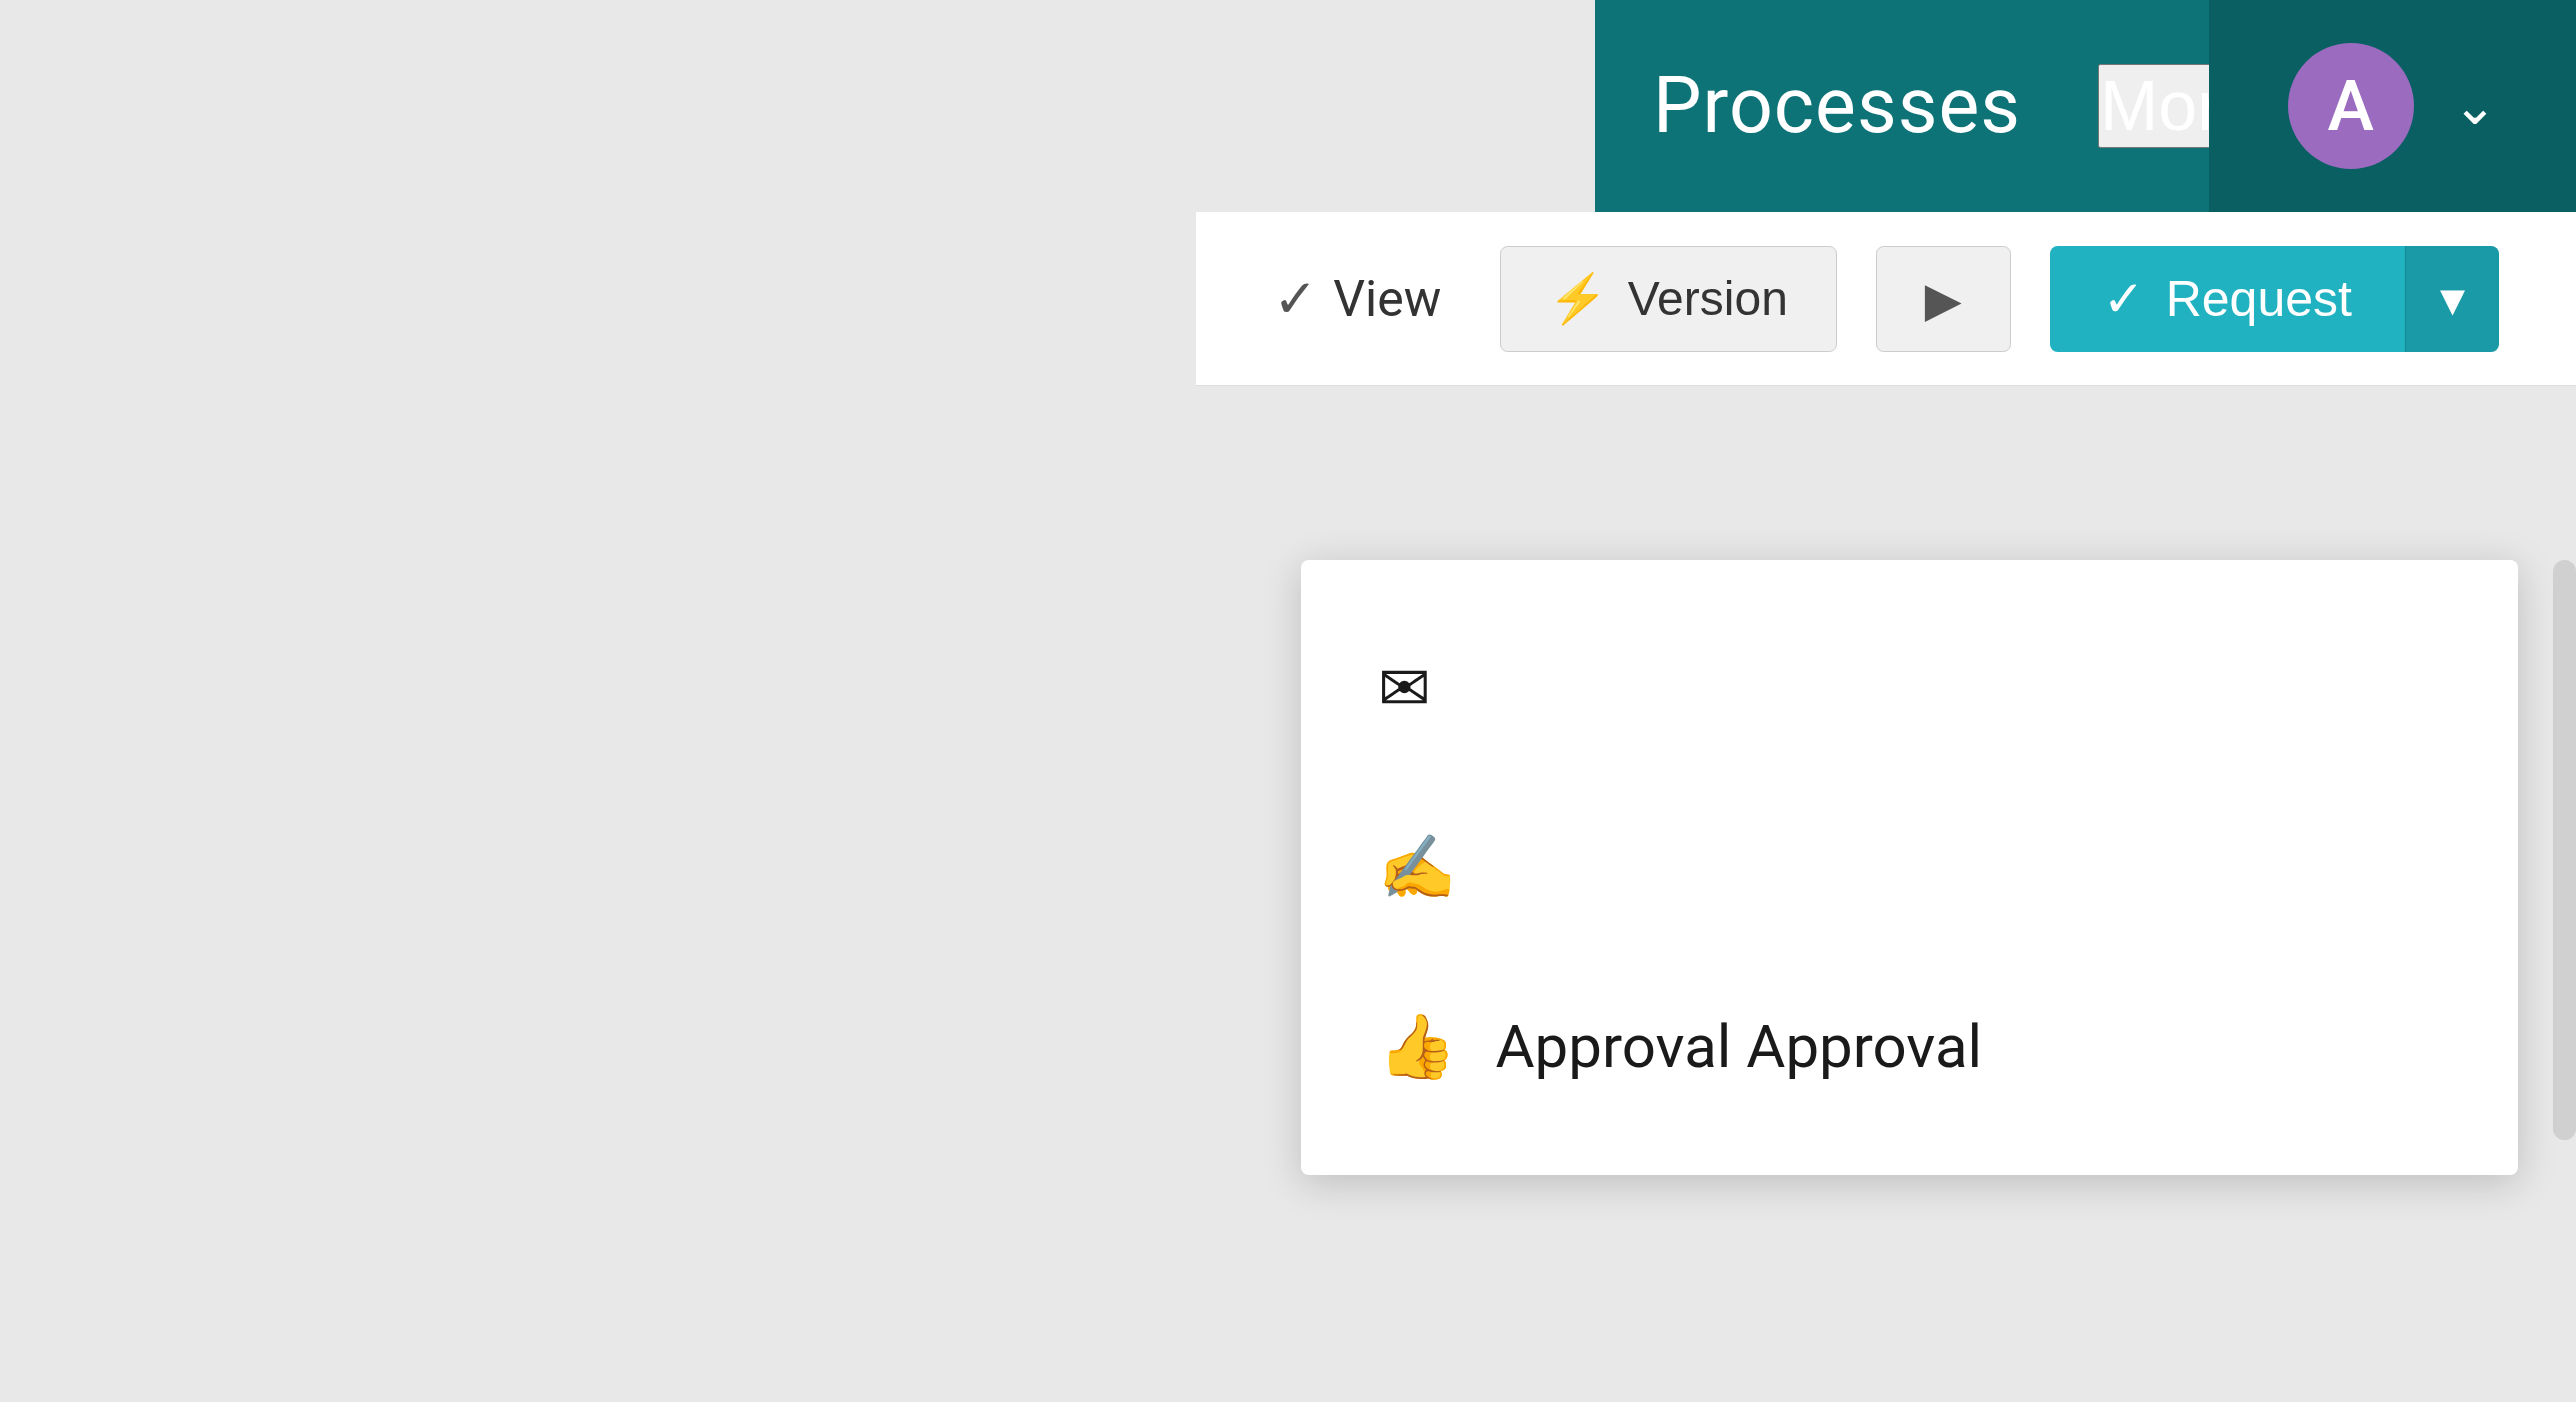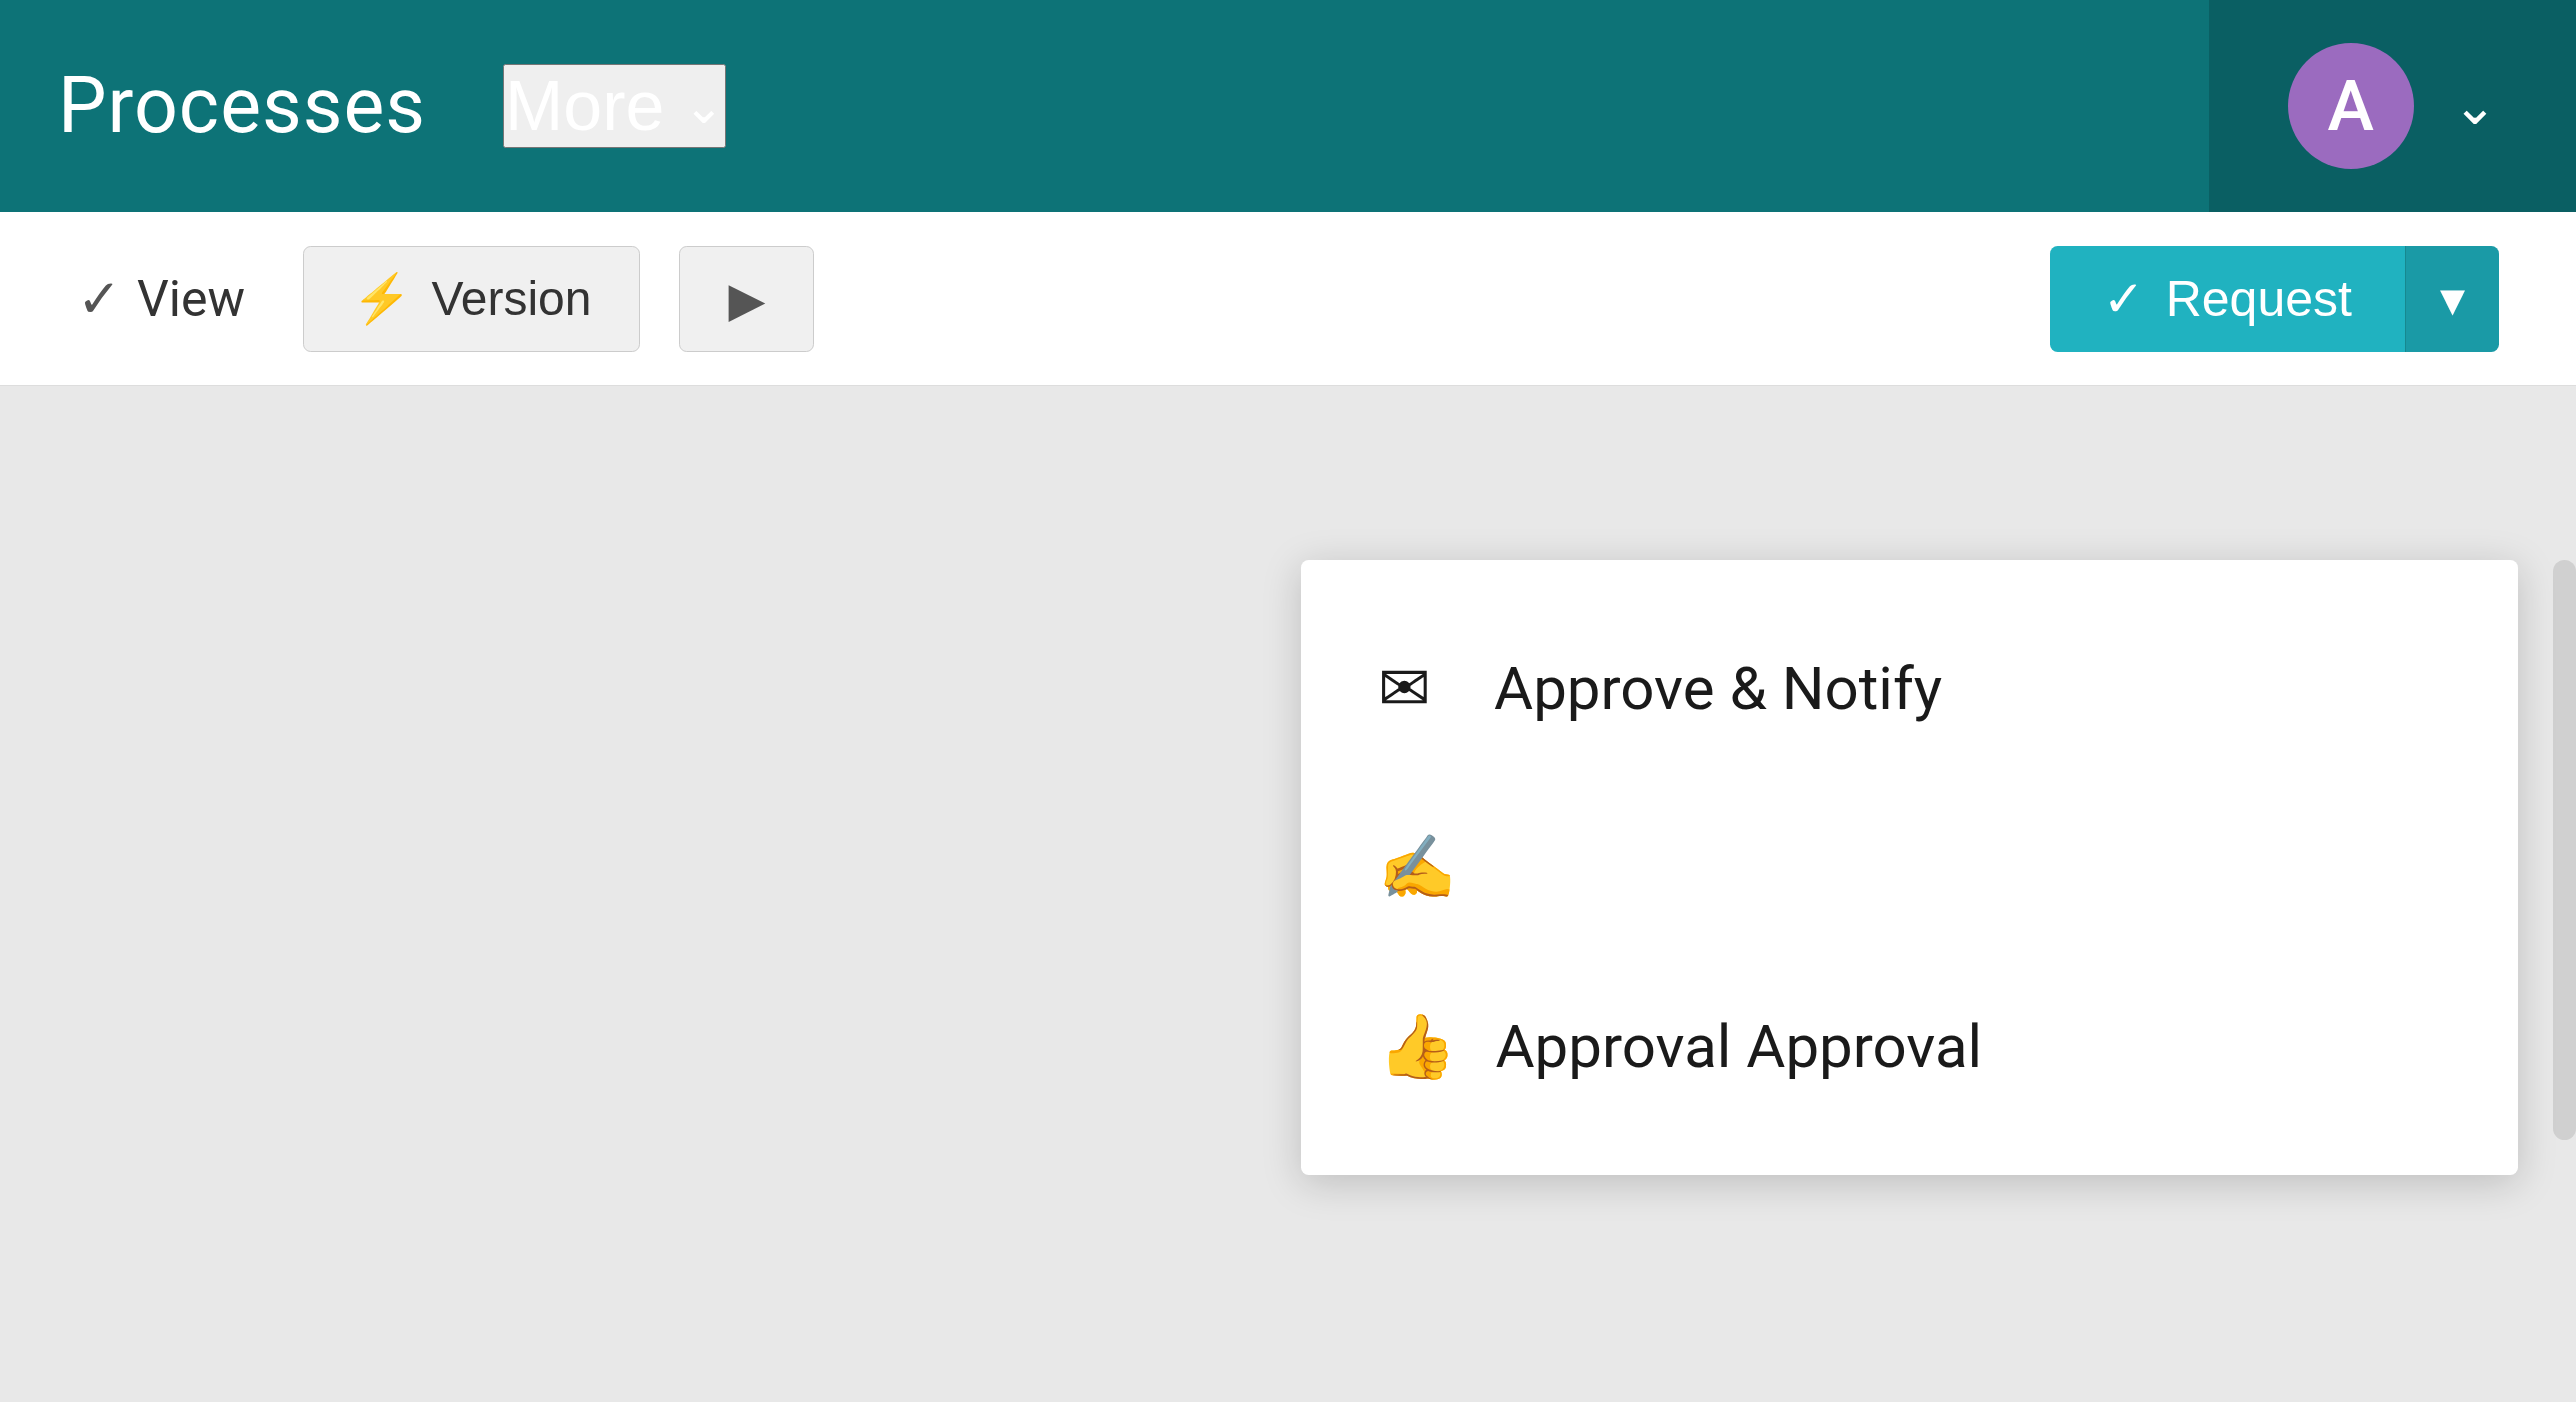--- a/index.html
+++ b/index.html
@@ -1,18 +1,19 @@
 <!DOCTYPE html>
 <html><head>
   <meta charset="utf-8">
   <style>
     * {
       box-sizing: border-box;
       margin: 0;
       padding: 0;
+      align-items: flex-end;
     }
 
     body {
       font-family: -apple-system, BlinkMacSystemFont, 'Segoe UI', Roboto, sans-serif;
       background: #e8e8e8;
       width: 2576px;
       height: 1402px;
       overflow: hidden;
     }
 
@@ -277,21 +278,20 @@
         <span>▾</span>
       </button>
     </div>
   </div>
 
   <div class="content-area">
 
     <div class="dropdown-menu">
       <div class="dropdown-item">
         <span class="item-icon">✉</span>
-        <span>Approve &amp; Notify</span>
       </div>
       <div class="dropdown-item">
         <span class="item-icon">✍</span>
       </div>
       <div class="dropdown-item">
         <span class="item-icon">👍</span>
         <span>Approval Approval</span>
       </div>
     </div>
 

